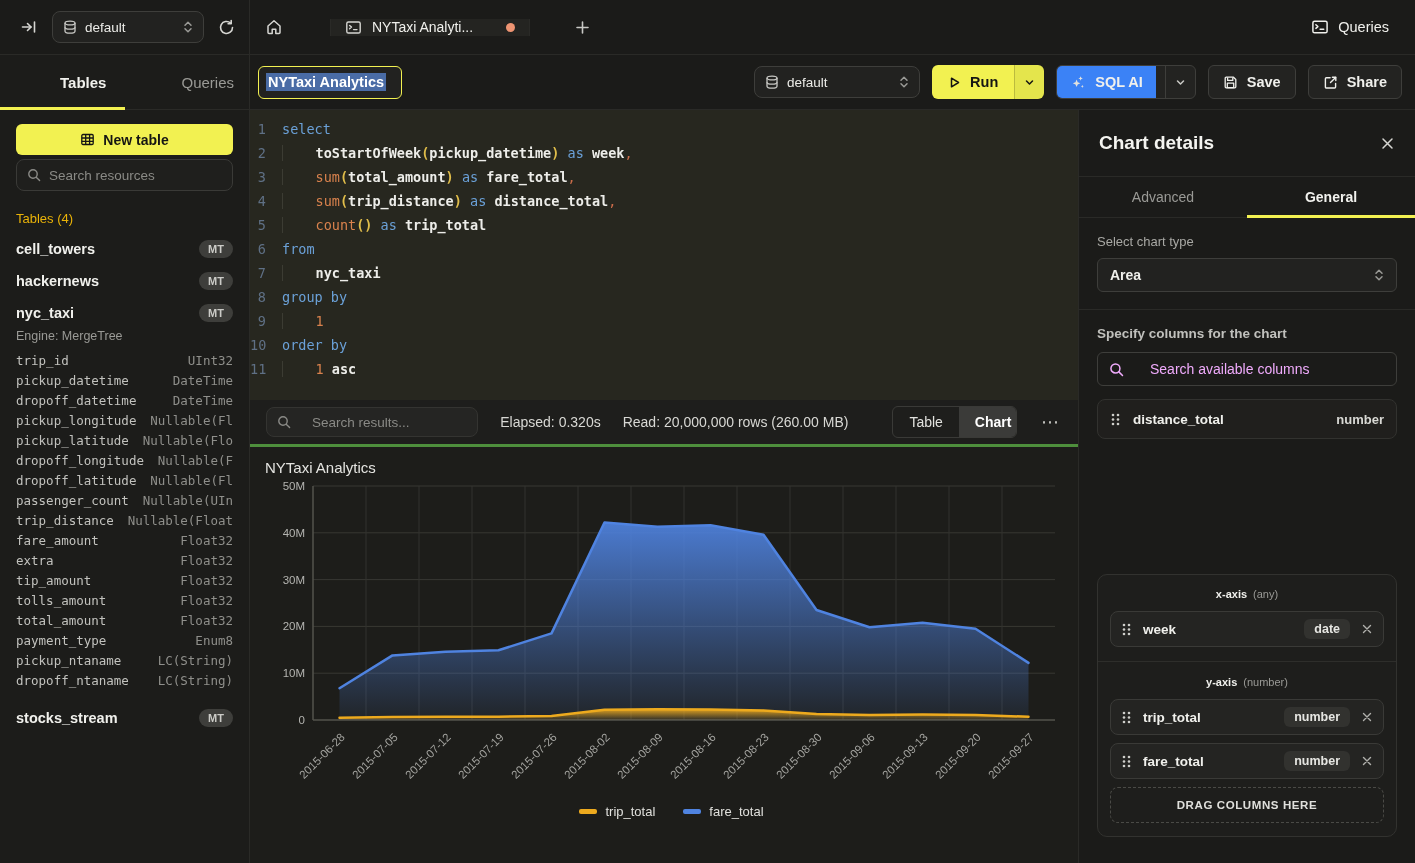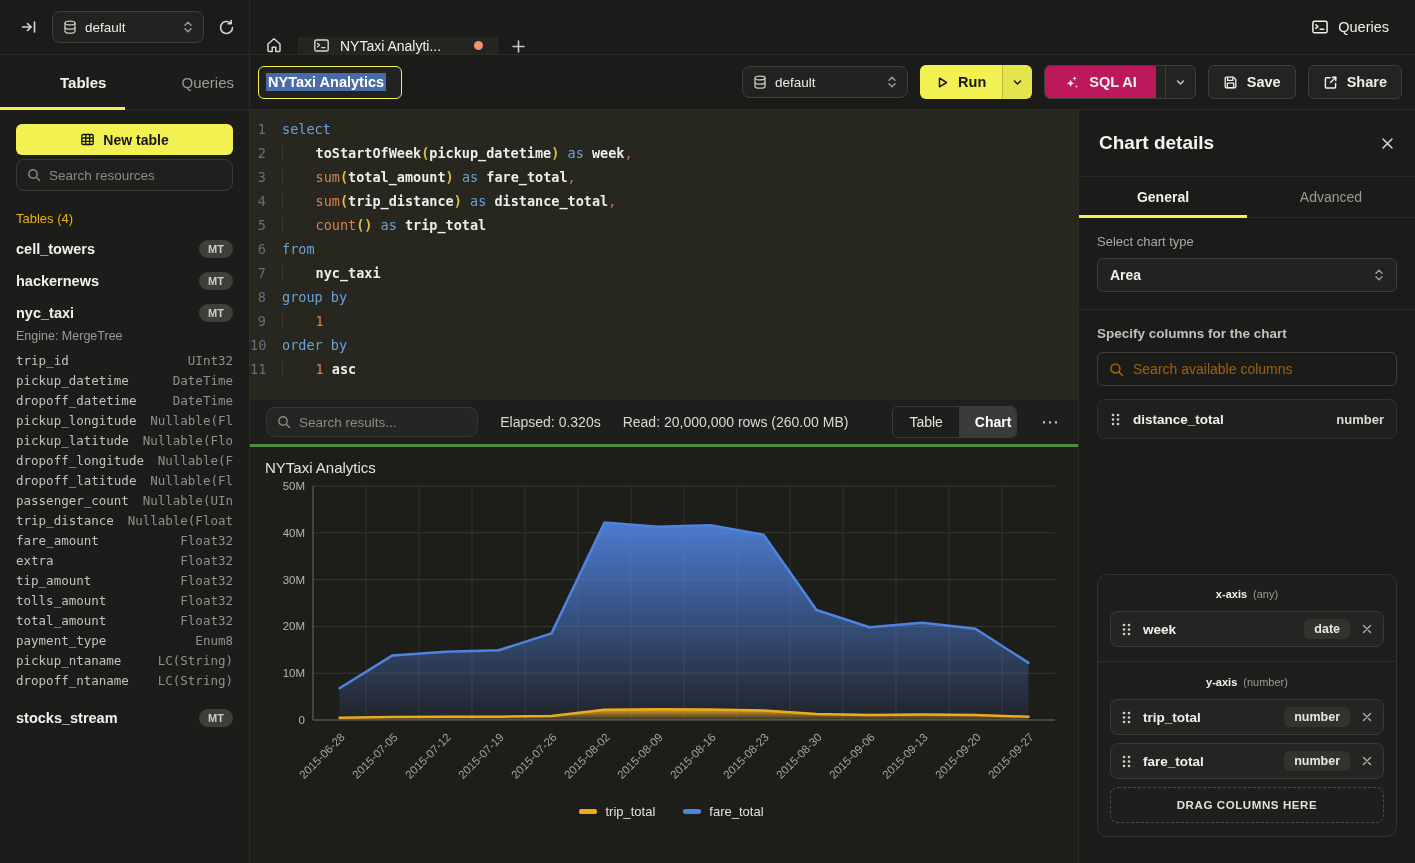--- a/index.html
+++ b/index.html
@@ -7,21 +7,21 @@
     font-family:"Liberation Sans", sans-serif; color:#ececе8; }
   body { color:#ECECE8; }
   svg { display:block; }
   .icon { flex:none; display:inline-flex; align-items:center; justify-content:center; }
 
   
   .topbar { height:55px; background:#1b1b19; border-bottom:1px solid #2a2a27; display:flex; align-items:stretch; }
   .topbar-left { width:250px; flex:none; display:flex; align-items:center; gap:14px; padding:0 14px 0 20px; border-right:1px solid #2a2a27; }
   .db-select { display:flex; align-items:center; gap:8px; height:32px; padding:0 10px; border:1px solid #3e3e3b; border-radius:8px; background:#222220; cursor:pointer; }
   .db-select .lbl { font-size:13.5px; color:#ececе8; color:#ECECE8; }
-  .tabstrip { flex:1; display:flex; align-items:flex-end; }
+  .tabstrip { flex:1; display:flex; align-items:center;gap:32px; }
   .home-tab { width:48px; display:flex; align-items:center; justify-content:center; color:#d6d6d2; cursor:pointer; }
   .query-tab { width:200px; display:flex; align-items:center; gap:10px; padding:0 14px; background:#242421; border-left:1px solid #2a2a27; border-right:1px solid #2a2a27; cursor:pointer; }
   .query-tab .t-label { font-size:14px; color:#f0f0ec; white-space:nowrap; overflow:hidden; }
   .mod-dot { width:9px; height:9px; border-radius:50%; background:#ee9472; margin-left:auto; }
   .plus-btn { width:40px; display:flex; align-items:center; justify-content:center; color:#c9c9c5; cursor:pointer; font-size:18px; }
   .topbar-right { display:flex; align-items:center; padding-right:26px; }
   .queries-btn { display:flex; align-items:center; gap:9px; color:#f0f0ec; font-size:14.5px; cursor:pointer; }
 
   
   .body-row { display:flex; height:808px; }
@@ -52,41 +52,41 @@
   .toolbar { height:55px; flex:none; background:#1b1b19; border-bottom:1px solid #2a2a27; display:flex; align-items:center; padding:0 13px 0 8px; gap:12px; }
   .title-input { height:33px; min-width:144px; border:1.5px solid #f2f151; border-radius:6px; background:#222220; display:flex; align-items:center; padding:0 7px; cursor:text; }
   .title-input .sel { background:#4a6ca6; color:#ffffff; font-size:14.5px; font-weight:700; padding:1px 2px; }
   .toolbar .spacer { flex:1; }
   .tb-db { width:166px; justify-content:space-between; }
   .run-btn { display:flex; height:34px; border-radius:6px; overflow:hidden; cursor:pointer; }
   .run-main { background:#f2f151; display:flex; align-items:center; gap:9px; padding:0 16px; color:#161613; font-size:14.5px; font-weight:700; }
   .run-caret { background:#e4e54c; width:30px; display:flex; align-items:center; justify-content:center; color:#161613; border-left:1px solid rgba(0,0,0,0.18); }
   .ghost-btn { height:34px; border:1px solid #3e3e3b; border-radius:6px; background:#232321; display:flex; align-items:center; gap:9px; padding:0 14px; font-size:14.5px; font-weight:600; color:#f0f0ec; cursor:pointer; }
   .sqlai-btn { padding:0; overflow:hidden; }
-  .sqlai-main { display:flex; align-items:center; gap:9px; padding:0 19px; background:#be185d; height:100%; }
+  .sqlai-main { display:flex; align-items:center; gap:9px; padding:0 13px; background:#3b82f6; height:100%; }
   .sqlai-caret { width:30px; height:100%; display:flex; align-items:center; justify-content:center; color:#c9c9c5; border-left:1px solid #3e3e3b; }
 
   
   .editor { height:290px; flex:none; background:#27271f; padding-top:7px; font-family:"DejaVu Sans Mono", monospace; font-size:13.5px; line-height:24px; overflow:hidden; }
   .code-row { display:flex; }
   .ln { width:32px; flex:none; text-align:right; padding-right:16px; color:#5f7085; }
   .lc { white-space:pre; }
   .tok-kw { color:#6ba1d8; }
   .tok-fn { color:#d9824d; }
   .tok-id { color:#EDEDE9; font-weight:700; }
   .tok-paren { color:#e0bd4a; font-weight:700; }
   .tok-punc { color:#cd6d4a; }
   .tok-num { color:#d9824d; }
   .tok-plain { color:#d8d8d4; }
   .tok-ind { border-left:1px solid #3c3c33; }
 
   
   .results-bar { height:44px; flex:none; background:#1e1e1c; display:flex; align-items:center; gap:22px; padding:0 16px; }
   .results-search { width:230px; height:30px; background:#252523; border:1px solid #343431; border-radius:8px; display:flex; align-items:center; gap:8px; padding:0 10px; color:#8a8a86; cursor:text; }
-  .results-search .ph { font-size:13.5px; }
+  .results-search .ph { font-size:13.5px;margin-left:13px; }
   .stat { font-size:14px; color:#d8d8d4; white-space:nowrap; }
   .rb-spacer { flex:1; }
   .view-toggle { display:flex; border:1px solid #3a3a37; border-radius:6px; overflow:hidden; height:32px; }
   .view-seg { padding:0 16px; display:flex; align-items:center; font-size:14px; color:#e2e2de; cursor:pointer; }
   .view-seg.active { background:#3b3b39; color:#ffffff; font-weight:600; }
   .more-btn { color:#c9c9c5; font-size:18px; letter-spacing:1px; cursor:pointer; padding:0 2px; }
 
   .green-divider { height:3px; flex:none; background:#4e8f3c; cursor:row-resize; }
 
   
@@ -105,21 +105,21 @@
   .rp-tabs { height:41px; flex:none; display:flex; border-bottom:1px solid #2a2a27; }
   .rp-tab { flex:1; display:flex; align-items:center; justify-content:center; font-size:14px; color:#9a9a96; cursor:pointer; position:relative; }
   .rp-tab.active { color:#f2f2ee; font-weight:700; }
   .rp-tab.active::after { content:""; position:absolute; left:0; right:0; bottom:-1px; height:3px; background:#f2f151; }
   .rp-content { flex:1; display:flex; flex-direction:column; padding:16px 18px 26px; overflow:hidden; }
   .rp-label { font-size:13px; color:#a8a8a4; margin-bottom:9px; }
   .rp-select { height:34px; border:1px solid #3e3e3b; border-radius:6px; background:#222220; display:flex; align-items:center; justify-content:space-between; padding:0 12px; cursor:pointer; }
   .rp-select .val { font-size:14px; font-weight:600; color:#f0f0ec; }
   .rp-hr { border:0; border-top:1px solid #2a2a27; margin:17px -18px 16px; }
   .rp-sublabel { font-size:13.5px; font-weight:600; color:#c0c0bc; margin-bottom:11px; }
-  .rp-search { height:34px; border:1px solid #3e3e3b; border-radius:6px; display:flex; align-items:center; gap:9px; padding:0 11px; color:#a16207; margin-bottom:13px; cursor:text; }
+  .rp-search { height:34px; border:1px solid #3e3e3b; border-radius:6px; display:flex; align-items:center; gap:26px; padding:0 11px; color:#f0abfc; margin-bottom:13px; cursor:text; }
   .rp-search .ph { font-size:14px; }
   .col-item { height:40px; border:1px solid #32322f; border-radius:8px; background:#201f1d; display:flex; align-items:center; gap:12px; padding:0 12px; cursor:grab; }
   .col-item .nm { font-size:13.5px; font-weight:700; color:#f0f0ec; }
   .col-item .tp { margin-left:auto; font-size:13px; font-weight:600; color:#d8d8d4; }
   .rp-flex-spacer { flex:1; }
   .axis-box { border:1px solid #32322f; border-radius:10px; background:#1e1e1c; padding:13px 12px; }
   .axis-head { text-align:center; font-size:11px; margin-bottom:11px; color:#f0f0ec; }
   .axis-head b { font-weight:700; }
   .axis-head .hint { color:#9a9a96; font-weight:400; margin-left:6px; }
   .axis-item { height:36px; border:1px solid #3a3a37; border-radius:8px; background:#242422; display:flex; align-items:center; gap:11px; padding:0 10px; margin-bottom:8px; cursor:grab; }
@@ -553,22 +553,22 @@
       <div class="right-panel">
         <div class="rp-header">
           <span class="rp-title">Chart details</span>
           <span class="rp-close icon">
             <svg width="15" height="15" viewBox="0 0 15 15" fill="none" stroke="currentColor" stroke-width="1.5" stroke-linecap="round">
                 <path d="M3 3l9 9M12 3l-9 9"></path>
               </svg>
           </span>
         </div>
         <div class="rp-tabs">
+          <div class="rp-tab">Advanced</div>
           <div class="rp-tab active">General</div>
-          <div class="rp-tab">Advanced</div>
         </div>
         <div class="rp-content">
           <div class="rp-label">Select chart type</div>
           <div class="rp-select">
             <span class="val">Area</span>
             <span class="icon" style="color:#9a9a96;">
               <svg width="10" height="14" viewBox="0 0 10 14" fill="none" stroke="currentColor" stroke-width="1.5" stroke-linecap="round" stroke-linejoin="round">
                   <path d="M2 5.2L5 2.2l3 3"></path>
                   <path d="M2 8.8l3 3 3-3"></path>
                 </svg>

